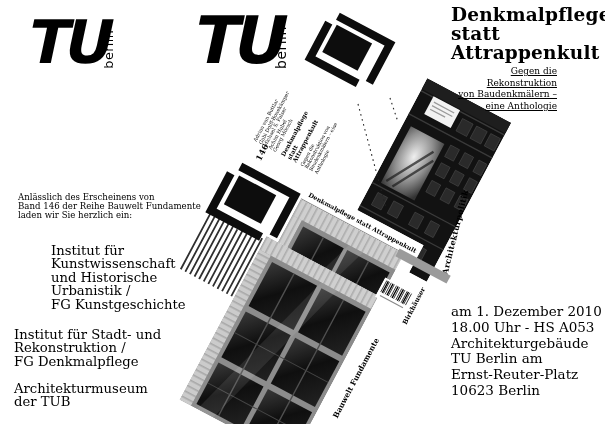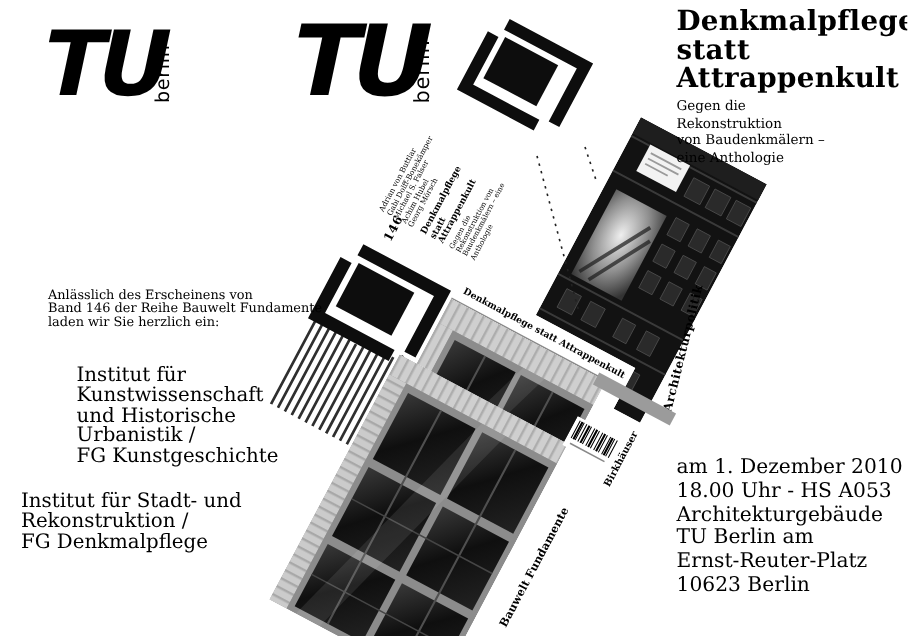--- a/index.html
+++ b/index.html
@@ -4,22 +4,22 @@
 <style>
   html,body{margin:0;padding:0;background:#ffffff;}
   .page{position:relative;width:605px;height:424px;background:#ffffff;overflow:hidden;
         font-family:"DejaVu Serif",serif;color:#000;}
   .piece,.rot-text,.rot-block{position:absolute;transform-origin:center;}
   .rot-text{white-space:nowrap;}
   .lines{white-space:pre-line;}
   
   .masthead{position:absolute;left:451px;top:5px;width:152px;z-index:6;}
   .masthead .title{font-size:18.5px;line-height:19px;font-weight:bold;letter-spacing:.2px;}
-  .masthead .subtitle{margin-top:4px;width:106px;text-align:left;font-size:9px;line-height:11.6px;}
-  .intro{position:absolute;left:32px;top:193px;font-size:8.6px;line-height:9px;z-index:6;}
+  .masthead .subtitle{margin-top:4px;width:106px;text-align:right;font-size:9px;line-height:11.6px;text-decoration:underline;}
+  .intro{position:absolute;left:18px;top:193px;font-size:8.6px;line-height:9px;z-index:6;}
   .host{position:absolute;left:14px;font-size:13.2px;line-height:13.4px;z-index:6;}
   .host1{top:244px;margin-left:37px;} .host2{top:328px;} .host3{top:382px;}
   .invitation{position:absolute;left:451px;top:291px;width:152px;z-index:6;}
   .invitation .heading{font-size:16.5px;line-height:18.5px;}
   .invitation .details{margin-top:13px;font-size:13.5px;line-height:15.8px;}
   
   .band{height:17px;background:#fff;border-bottom:1px solid #8a8a8a;
         font-size:6.2px;font-weight:bold;padding:5px 0 0 5px;box-sizing:border-box;}
   .back-authors{font-size:5px;line-height:5.6px;}
   .back-title{margin-top:3px;font-size:6px;line-height:6.6px;font-weight:bold;}
@@ -228,20 +228,22 @@
 laden wir Sie herzlich ein:</div>
 
   <div class="host host1 lines">Institut für
 Kunstwissenschaft
 und Historische
 Urbanistik /
 FG Kunstgeschichte</div>
   <div class="host host2 lines">Institut für Stadt- und
 Rekonstruktion /
 FG Denkmalpflege</div>
+  <div class="host host3 lines">Architekturmuseum
+der TUB</div>
 
   <div class="invitation">
     <div class="details lines">am 1. Dezember 2010
 18.00 Uhr - HS A053
 Architekturgebäude
 TU Berlin am
 Ernst-Reuter-Platz
 10623 Berlin</div>
   </div>
 

